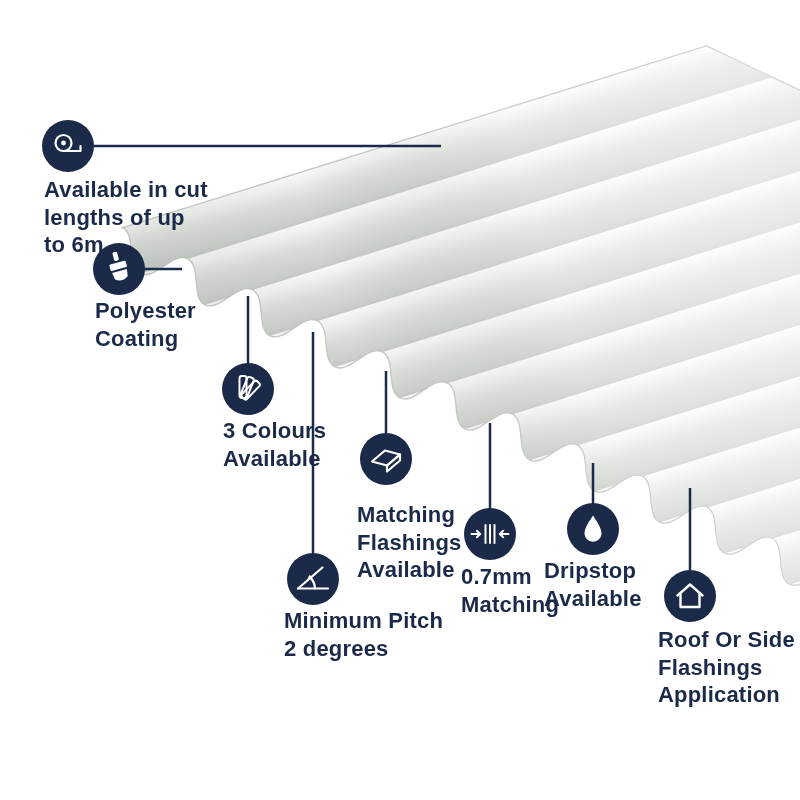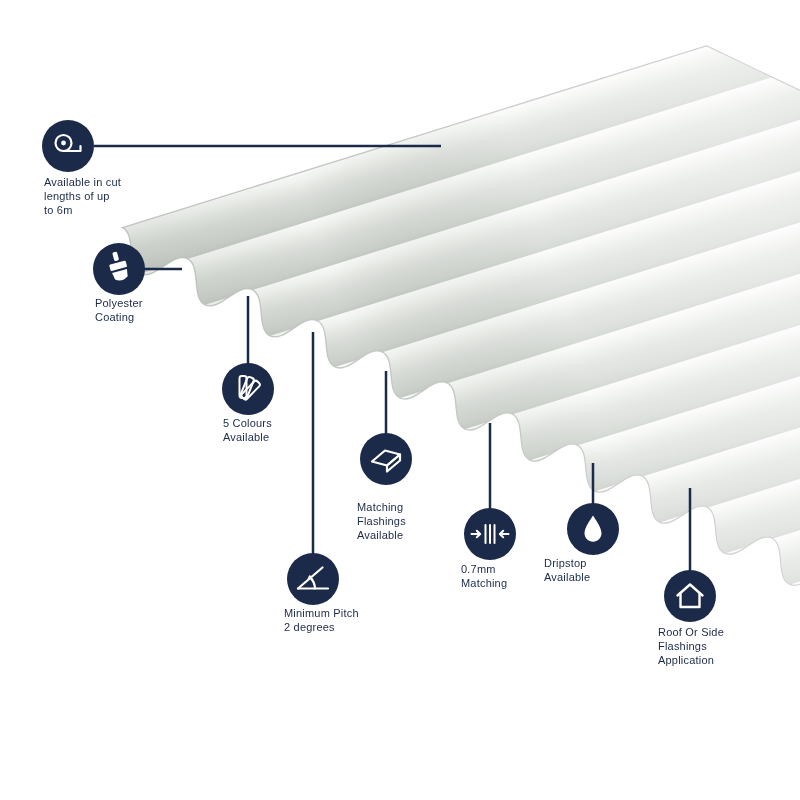--- a/index.html
+++ b/index.html
@@ -10,21 +10,21 @@
     font-family:"Liberation Sans",sans-serif;
   }
   #scene{position:absolute;left:0;top:0}
   .icon{position:absolute;width:52px;height:52px}
   .icon svg{display:block}
   .icon-circle-bg{fill:var(--navy,#1b2a49)}
   .connector{stroke:var(--navy,#1b2a49);stroke-width:2.5}
   .label{
     position:absolute;white-space:pre-line;
     color:var(--navy,#1b2a49);
-    font-size:11px;line-height:1.26;font-weight:normal;letter-spacing:.2px;
+    font-size:22px;line-height:1.26;font-weight:bold;letter-spacing:.2px;
   }
   
   .f0-icon{left:42px;top:120px}   .f0-label{left:44px;top:176px}
   .f1-icon{left:93px;top:243px}   .f1-label{left:95px;top:297px}
   .f2-icon{left:222px;top:363px}  .f2-label{left:223px;top:417px}
   .f3-icon{left:287px;top:553px}  .f3-label{left:284px;top:607px}
   .f4-icon{left:360px;top:433px}  .f4-label{left:357px;top:501px}
   .f5-icon{left:464px;top:508px}  .f5-label{left:461px;top:563px}
   .f6-icon{left:567px;top:503px}  .f6-label{left:544px;top:557px}
   .f7-icon{left:664px;top:570px}  .f7-label{left:658px;top:626px}
@@ -102,21 +102,21 @@
       <g transform="rotate(44 21 35)">
           <rect x="17.5" y="13" width="7" height="22" rx="2.4"></rect>
         </g>
       <g transform="rotate(22 21 35)">
           <rect x="17.5" y="13" width="7" height="22" rx="2.4"></rect>
         </g>
       <rect x="17.5" y="13" width="7" height="22" rx="2.4"></rect>
     </g>
   </svg>
 </div>
-<div class="label f2-label">5 Colours
+<div class="label f2-label">3 Colours
 Available</div>
 
 <div class="icon f3-icon">
   <svg viewBox="0 0 52 52" width="52" height="52">
     <circle class="icon-circle-bg" cx="26" cy="26" r="26"></circle>
     <g stroke="#ffffff" stroke-width="2.2" fill="none" stroke-linecap="round" stroke-linejoin="round">
       <path d="M 11 35.5 H 41"></path>
       <path d="M 11 35.5 L 35.5 14.5"></path>
       <path d="M 28 35.5 A 17 17 0 0 0 22.6 23.9"></path>
     </g>

